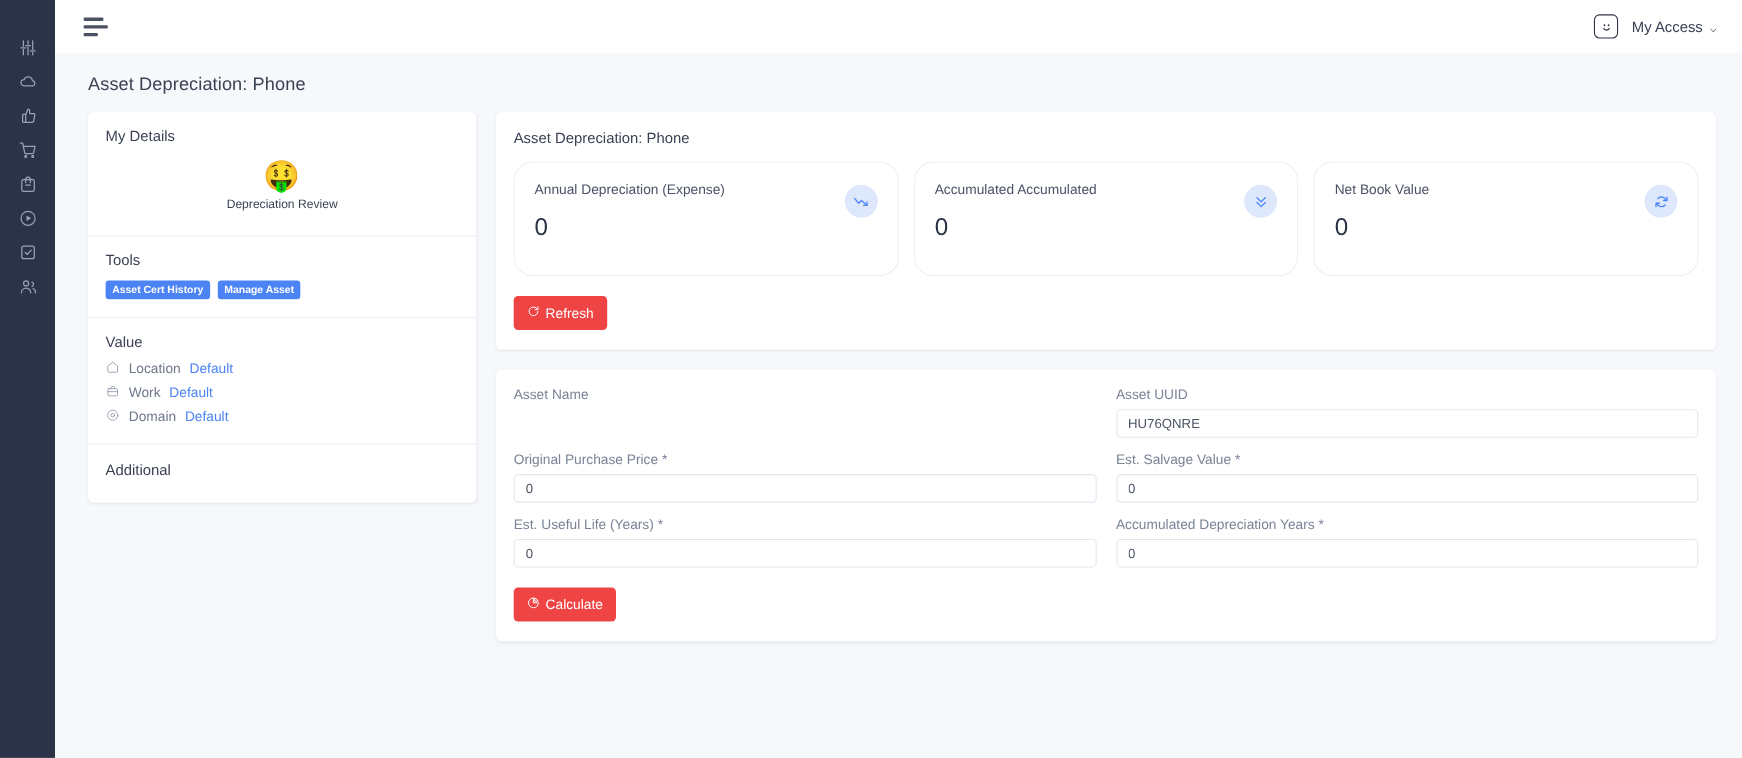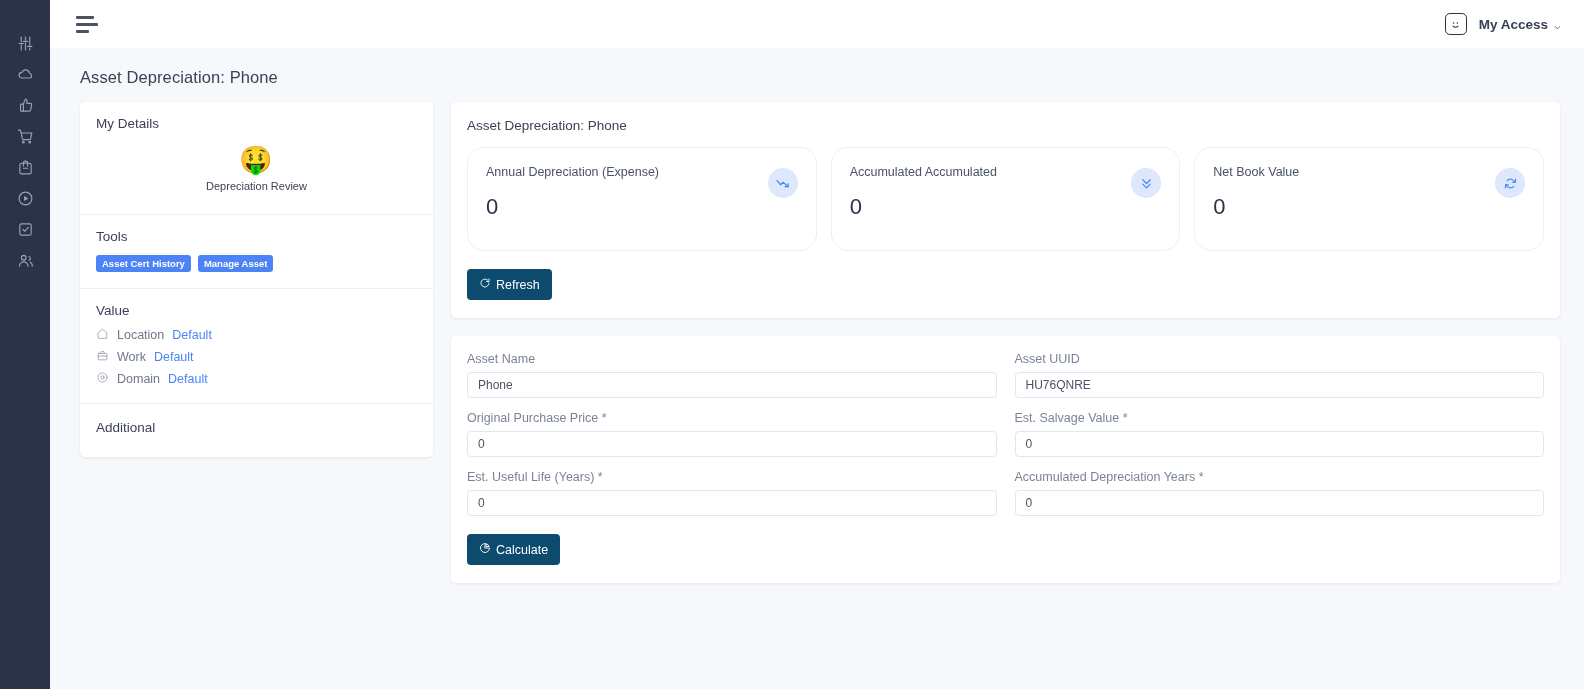--- a/index.html
+++ b/index.html
@@ -50,21 +50,21 @@
 
   .topright { display: flex; align-items: center; gap: 12px; }
   .smiley {
     width: 22px; height: 22px; border: 1.6px solid #2f3545; border-radius: 5px;
     display: flex; align-items: center; justify-content: center;
     cursor: pointer;
   }
   .smiley svg { width: 15px; height: 15px; }
   .access {
     font-size: 13.5px; color: #384055; cursor: pointer;
-    display: flex; align-items: center; gap: 5px; font-weight: bold;
+    display: flex; align-items: center; gap: 5px;
   }
   .chev-d { width: 9px; height: 9px; }
   .chev-d svg { width: 9px; height: 9px; stroke: #384055; fill: none; stroke-width: 1.8;
     stroke-linecap: round; stroke-linejoin: round; }
 
   
   .page {
     flex: 1 1 auto; overflow: hidden;
     padding: 20px 24px 0 30px;
   }
@@ -124,21 +124,21 @@
   .stat-ico {
     width: 30px; height: 30px; border-radius: 50%;
     background: #dde8fd; flex: 0 0 30px;
     display: flex; align-items: center; justify-content: center;
     margin-top: 4px;
   }
   .stat-ico svg { width: 15px; height: 15px; stroke: #4c84f5; fill: none; stroke-width: 1.9;
     stroke-linecap: round; stroke-linejoin: round; }
 
   .btn {
-    background: #0c4a6e; color: #fff; border: none; border-radius: 4px;
+    background: #ef4444; color: #fff; border: none; border-radius: 4px;
     font-size: 12.5px; font-family: inherit;
     padding: 8px 12px; cursor: pointer;
     display: inline-flex; align-items: center; gap: 5px;
   }
   .btn svg { width: 12px; height: 12px; stroke: #fff; fill: none; stroke-width: 1.8;
     stroke-linecap: round; stroke-linejoin: round; }
   .btn-wrap { margin-top: 18px; }
 
   
   .form-grid {
@@ -389,21 +389,20 @@
               <span>Refresh</span>
             </button>
           </div>
         </div>
 
         <div class="rcard">
           <div class="form-grid">
 
             <div class="field">
               <label class="field-label">Asset Name</label>
-              <input type="text" value="Phone" placeholder="Asset Name" style="">
             </div>
 
             <div class="field">
               <label class="field-label">Asset UUID</label>
               <input type="text" value="HU76QNRE" placeholder="Asset UUID" style="">
             </div>
 
             <div class="field">
               <label class="field-label">Original Purchase Price *</label>
               <input type="text" value="0" placeholder="0" style="">

